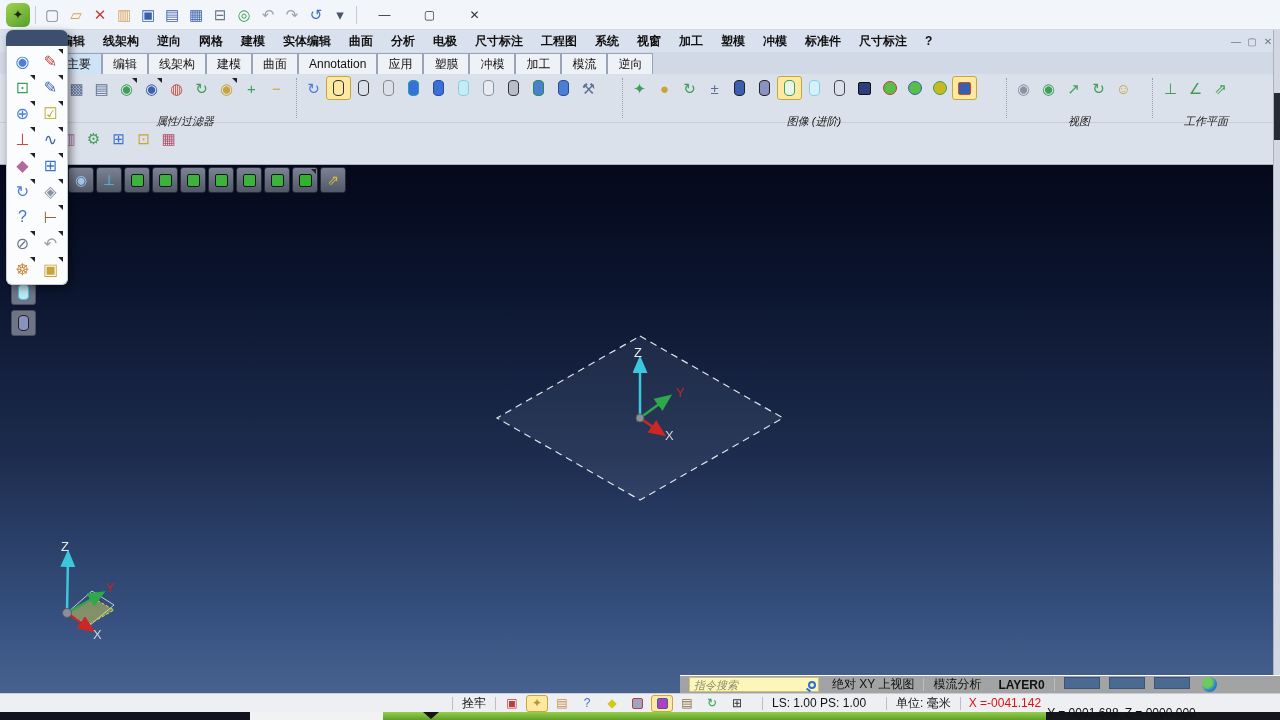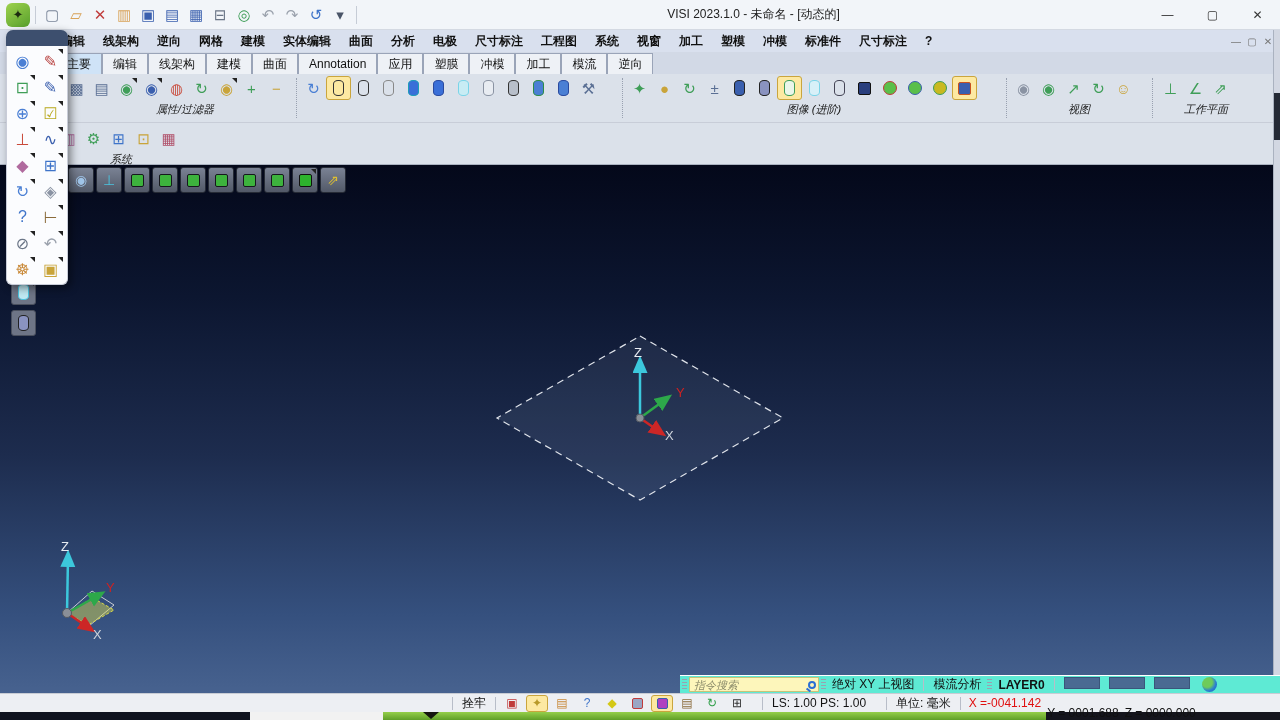--- a/index.html
+++ b/index.html
@@ -28,21 +28,21 @@
   .tabrow{position:absolute;left:0;top:52px;width:1280px;height:22px;background:#d2d9e6;display:flex;align-items:flex-end;padding-left:56px;}
   .tab{font-size:12px;font-weight:400;color:#111;background:#eef1f6;border:1px solid #9aa4b8;border-bottom:none;height:21px;padding:0 10px;}
   .tab.sel{background:#cfe3f7;}
 
   
   .ribbon{position:absolute;left:0;top:74px;width:1280px;height:91px;background:#dbe1ea;border-bottom:1px solid #aab2c0;}
   .ribbon .rowline{position:absolute;left:0;top:48px;width:1280px;height:1px;background:#c8cdd8;}
   .rgroup{position:absolute;top:2px;}
   .rgroup.row2{top:52px;}
   .gicons{display:flex;align-items:center;}
-  .glabel{font-size:11px;font-style:italic;color:#1a1a1a;text-align:center;margin-top:2px;}
+  .glabel{font-size:11px;font-style:italic;color:#1a1a1a;text-align:center;margin-top:14px;}
   .gsep{position:absolute;top:4px;height:40px;border-left:1px dotted #98a0b0;}
   .ib{width:25px;height:24px;position:relative;display:flex;align-items:center;justify-content:center;font-size:15px;border-radius:3px;border:1px solid transparent;}
   .ib .g{line-height:1;}
   .ib.hl{background:#fde9a2;border-color:#caa53d;}
   .dd::after{content:"";position:absolute;top:1px;right:1px;width:0;height:0;border-top:5px solid #222;border-left:5px solid transparent;}
   .sh{display:inline-block;border:1px solid #333;background:transparent;}
   .sh.cyl{width:11px;height:16px;border-radius:5px/4px;}
   .sh.cube{width:13px;height:13px;border-radius:2px;}
   .sh.sphere{width:14px;height:14px;border-radius:50%;}
   .sh.rect{width:36px;height:12px;background:#4a6a92;border-color:#3a557a;}
@@ -59,21 +59,21 @@
   .vtoolbar{position:absolute;left:68px;top:167px;display:flex;gap:2px;z-index:5;}
   .vb{width:26px;height:26px;background:linear-gradient(#7a8294,#525968);border:1px solid #262b36;border-radius:3px;display:flex;align-items:center;justify-content:center;font-size:14px;position:relative;}
   .dock{position:absolute;left:11px;top:279px;display:flex;flex-direction:column;gap:5px;z-index:5;}
   .dockb{width:25px;height:26px;background:#6e7586;border:1px solid #4a505e;border-radius:3px;display:flex;align-items:center;justify-content:center;position:relative;}
 
   
   .rstrip{position:absolute;right:0;top:30px;width:7px;height:663px;background:#d2d7e2;border-left:1px solid #aab2c0;z-index:6;}
   .rstrip .darkseg{position:absolute;left:0;top:63px;width:7px;height:47px;background:#252a36;}
 
   
-  .srow1{position:absolute;left:680px;top:675px;width:600px;height:18px;background:#5eead4;border-top:1px solid #fff;display:flex;align-items:center;z-index:7;}
+  .srow1{position:absolute;left:680px;top:675px;width:600px;height:18px;background:#a3a3a3;border-top:1px solid #fff;display:flex;align-items:center;z-index:7;}
   .srow2{position:absolute;left:0;top:693px;width:1280px;height:19px;background:#edeff3;border-top:1px solid #c8ccd4;display:flex;align-items:center;z-index:7;}
   .grip{width:5px;height:12px;margin:0 2px;background-image:repeating-linear-gradient(180deg,#9aa2b0 0 1px,transparent 1px 3px);}
   .ssep{width:1px;height:13px;background:#b8bdc8;margin:0 5px;}
   .stxt{font-size:12px;color:#111;padding:0 4px;white-space:nowrap;}
   .stxt.bold{font-weight:700;}
   .searchbox{display:flex;align-items:center;background:#fdf6bb;border:1px solid #c9c27a;height:15px;width:130px;padding:0 2px;}
   .searchbox input{flex:1;border:none;background:transparent;font-size:11px;font-style:italic;color:#7a7a5a;width:100px;outline:none;}
   .searchbox input::placeholder{color:#8a8a6a;font-style:italic;}
   .mag{width:8px;height:8px;border:2px solid #2a6fd4;border-radius:50%;position:relative;flex:none;}
   .mag::after{content:"";position:absolute;left:-4px;top:6px;width:5px;height:2px;background:#2a6fd4;transform:rotate(40deg);}
@@ -139,21 +139,20 @@
           </button>
           <button class="qbtn">
             <span class="g" style="color: rgb(63, 116, 201);">↺</span>
           </button>
           <button class="qbtn">
             <span class="g" style="color: rgb(74, 85, 104);">▾</span>
           </button>
         </div>
       <span class="vsep"></span>
     </div>
-    <div class="wtitle">VISI 2023.1.0 - 未命名 - [动态的]</div>
     <div class="winbtns">
 
     <button>
           <span class="g">—</span>
         </button>
         <button>
           <span class="g">▢</span>
         </button>
         <button>
           <span class="g">✕</span>

